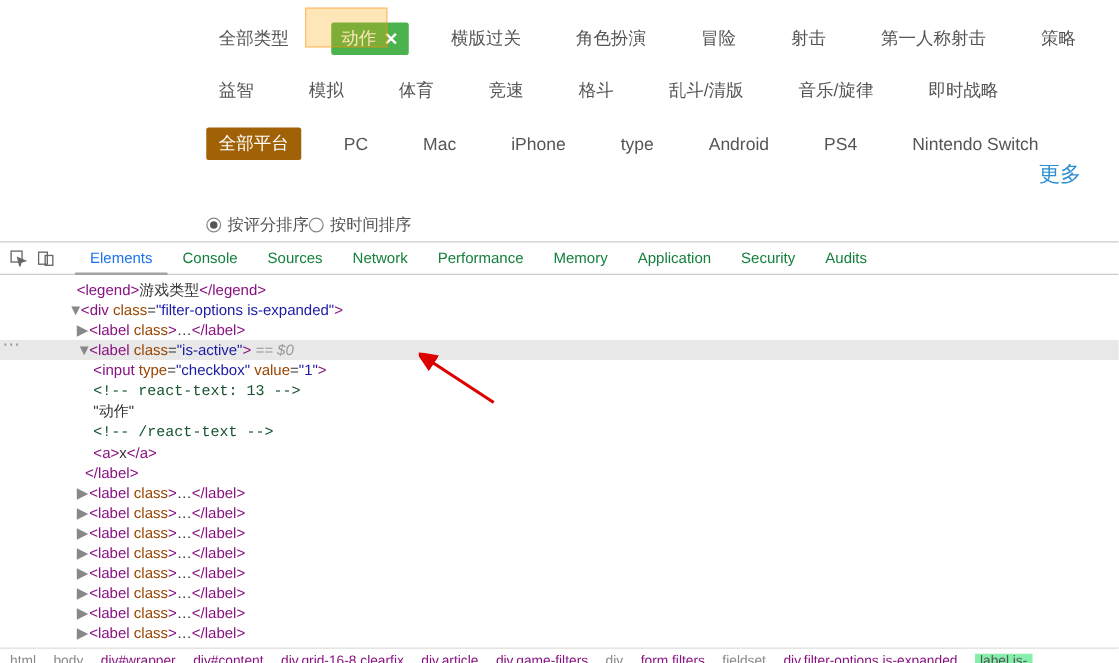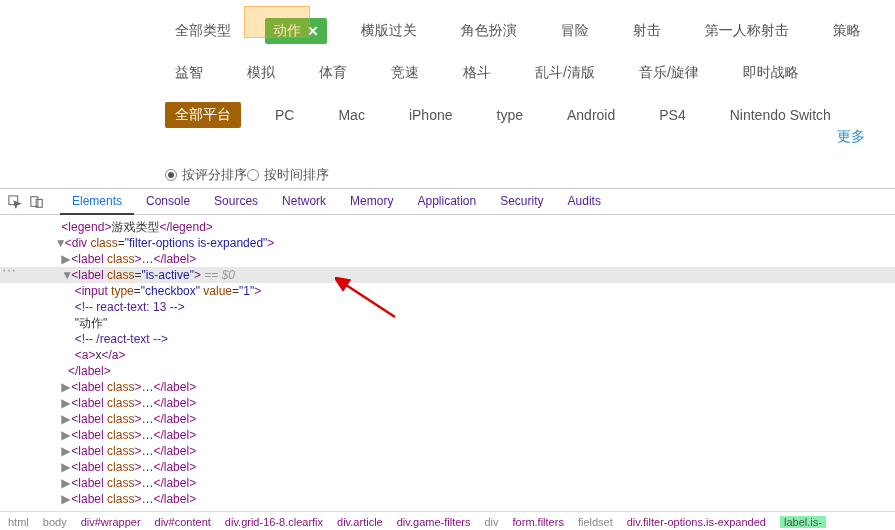--- a/index.html
+++ b/index.html
@@ -10,21 +10,21 @@
   display: inline-flex; align-items: center; color: #555; font-size: 14px;
   padding: 4px 10px; margin-right: 24px; cursor: pointer;
 }
 .filter-tag.active-green {
   background: #4bb24e; color: #fff; border-radius: 2px; padding: 4px 8px; justify-content: flex-end;
 }
 .filter-tag.active-green .x { margin-left: 6px; font-weight: bold; }
 .platform-row .filter-tag.platform-active {
   background: #a16207; color: #fff; border-radius: 2px;
 }
-.more-link { color: #2a8ed4; font-size: 14px; margin-left: auto; margin-right: 30px; cursor: pointer; }
+.more-link { color: #2a8ed4; font-size: 17px; margin-left: auto; margin-right: 30px; cursor: pointer; }
 .orange-highlight {
   position: absolute; background: rgba(255,165,0,0.28);
   border: 1px solid rgba(255,140,0,0.45);
 }
 .wrap-rel { position: relative; }
 .sort-row { padding: 12px 0 4px 165px; display: flex; }
 .radio-opt { display: flex; align-items: center; font-size: 13px; color: #555; cursor: pointer; }
 .radio-circle {
   width: 12px; height: 12px; border: 1px solid #888; border-radius: 50%;
   margin-right: 5px; display: inline-flex; align-items: center; justify-content: center;
@@ -39,34 +39,34 @@
   display: flex; align-items: center; height: 26px; border-bottom: 1px solid #ccc;
   padding: 0 6px; gap: 4px;
 }
 .dt-icon {
   width: 18px; height: 18px; display: flex; align-items: center; justify-content: center;
   color: #666; cursor: pointer;
 }
 .dt-icon svg { width: 14px; height: 14px; stroke: #666; fill: none; stroke-width: 1.2; }
 .dt-tabs { display: flex; margin-left: 10px; }
 .dt-tab {
-  padding: 5px 12px; color: #4c1d95; cursor: pointer; font-size: 12px;
+  padding: 5px 12px; color: #15803d; cursor: pointer; font-size: 12px;
 }
 .dt-tab.active {
-  color: #1a73e8; border-bottom: 2px solid #404040; font-weight: 500;
+  color: #1a73e8; border-bottom: 2px solid #a3a3a3; font-weight: 500;
 }
 
 .dt-body { font-family: Consolas, Menlo, monospace; font-size: 12px; padding: 4px 0; position: relative; }
 .dom-line { white-space: pre; padding: 0 0 0 8px; line-height: 16px; }
 .dom-line.selected { background: #e8e8e8; }
 .tri { display: inline-block; width: 10px; color: #888; cursor: pointer; }
 .t-tag { color: #881280; }
 .t-attr { color: #994500; }
 .t-str { color: #1a1aa6; }
-.t-comment { color: #4c1d95; }
+.t-comment { color: #14532d; font-family: Liberation Mono, monospace; }
 .t-text { color: #333; }
 .t-punc { color: #881280; }
 .eq0 { color: #999; font-style: italic; }
 .ellipsis-bar {
   position: absolute; left: 0; top: 47px; color: #999; font-size: 14px;
   padding-left: 2px;
 }
 .red-arrow {
   position: absolute; pointer-events: none;
 }
@@ -145,20 +145,21 @@
       <svg viewBox="0 0 16 16">
           <rect x="1" y="2" width="8" height="11"></rect>
           <rect x="7" y="5" width="7" height="9"></rect>
         </svg>
     </span>
     <div class="dt-tabs">
       <span class="dt-tab active">Elements</span>
       <span class="dt-tab">Console</span>
       <span class="dt-tab">Sources</span>
       <span class="dt-tab">Network</span>
+      <span class="dt-tab">Performance</span>
       <span class="dt-tab">Memory</span>
       <span class="dt-tab">Application</span>
       <span class="dt-tab">Security</span>
       <span class="dt-tab">Audits</span>
     </div>
   </div>
 
   <div class="dt-body">
     <div class="ellipsis-bar">⋯</div>
 

